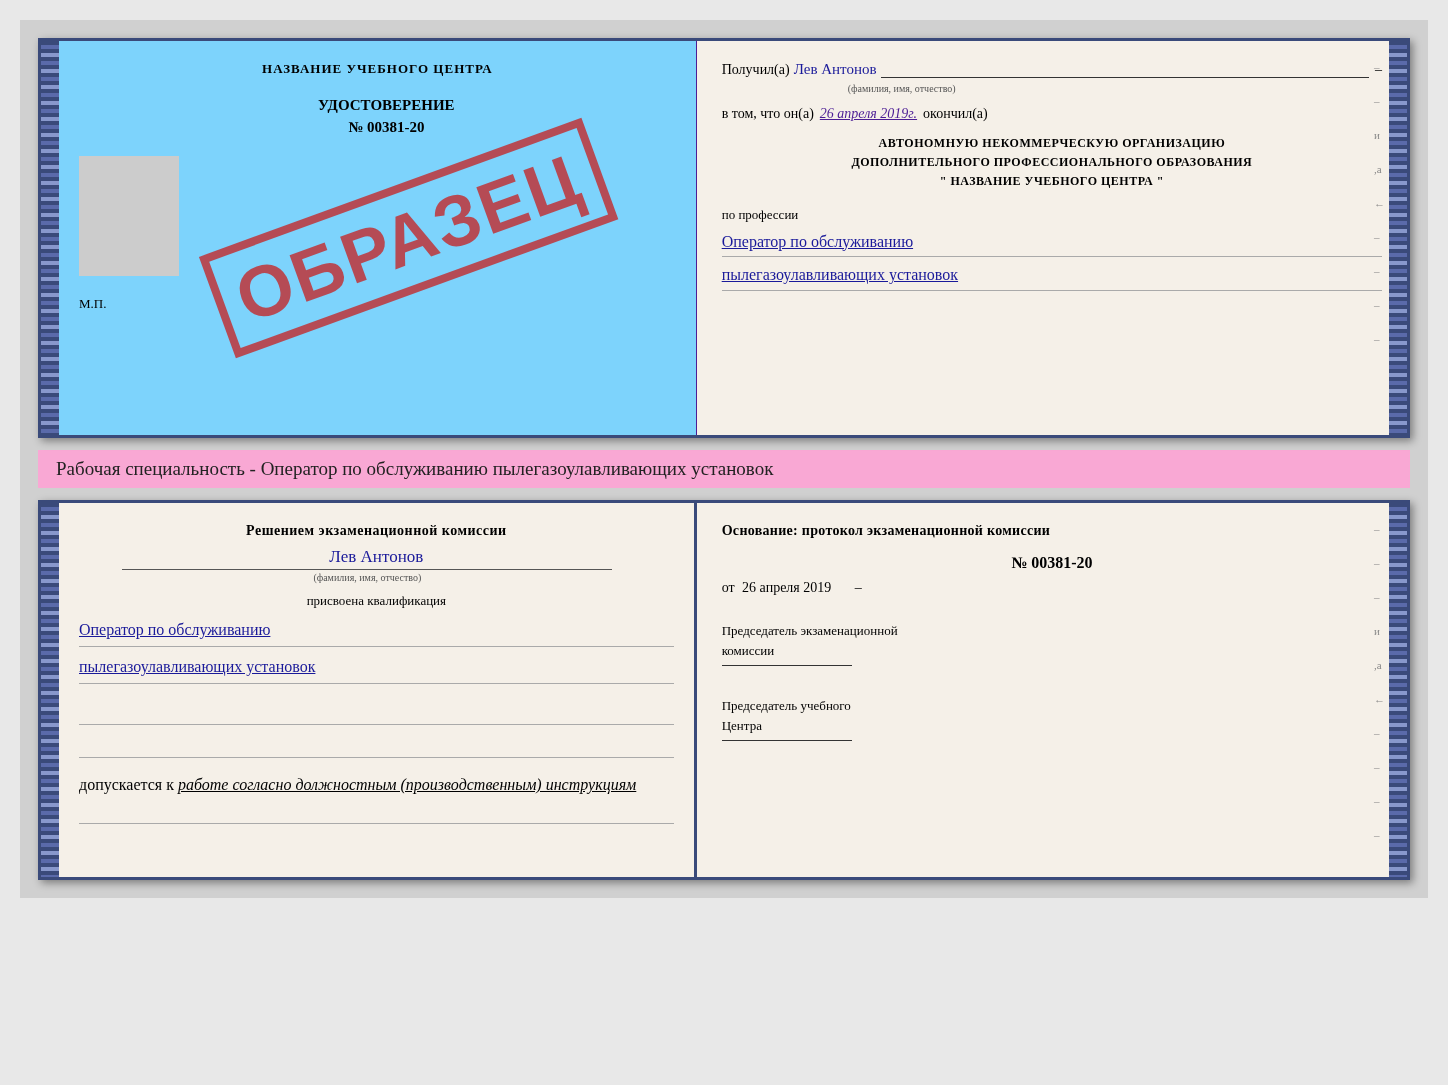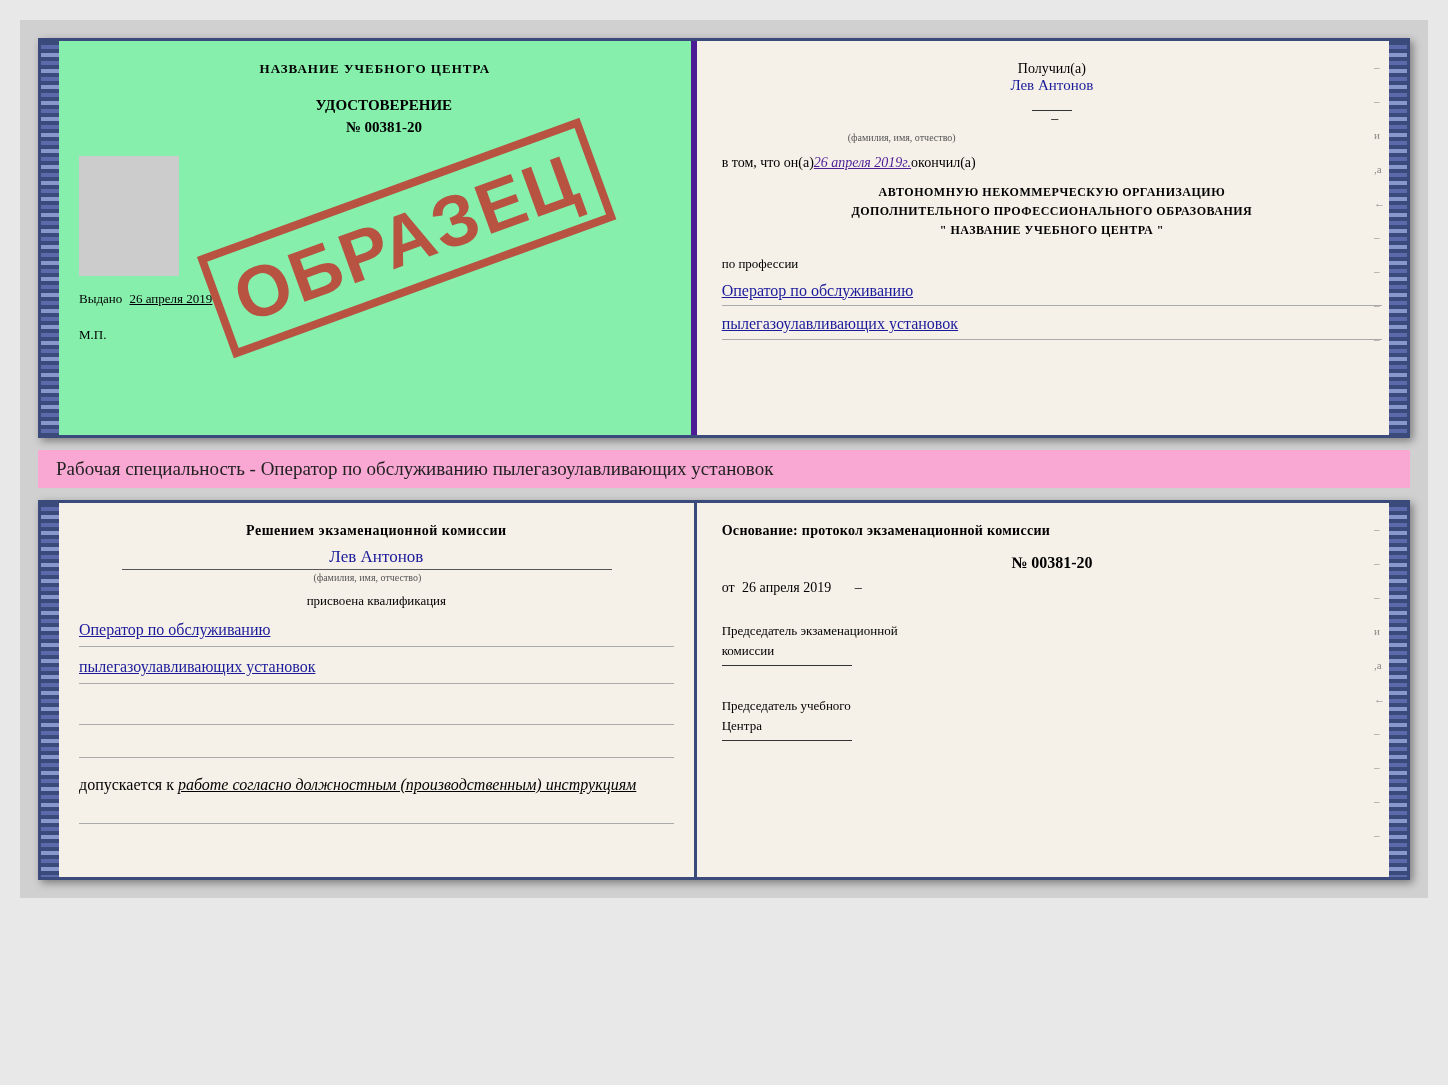--- a/index.html
+++ b/index.html
@@ -25,24 +25,24 @@
       width: 100%;
       background: #f5f0e8;
       border: 3px solid #3a4a7a;
       box-shadow: 3px 3px 8px rgba(0,0,0,0.4);
       position: relative;
       min-height: 400px;
     }
 
     .book-left {
       width: 48%;
-      border-right: 6px solid #4c1d95;
+      border-right: 1px solid #4c1d95;
       padding: 20px;
       position: relative;
-      background: #86efac;
+      background: #7dd3fc;
       overflow: hidden;
     }
 
     .book-right {
       width: 52%;
       padding: 20px 25px;
       background: #f5f0e8;
       position: relative;
     }
 
@@ -125,24 +125,23 @@
       letter-spacing: 2px;
       pointer-events: none;
       white-space: nowrap;
       font-family: Arial, sans-serif;
       z-index: 5;
     }
 
     
     .poluchil-line {
       display: flex;
-      align-items: center;
+      align-items: flex-end;
       margin-bottom: 5px;
       font-size: 14px;
-      flex-direction: column;
     }
 
     .poluchil-name {
       font-size: 15px;
       color: #1a1a9a;
       font-style: normal;
       margin-left: 4px;
       margin-right: 4px;
       font-family: 'Palatino Linotype', serif;
     }
@@ -159,20 +158,21 @@
       color: #555;
       margin-top: 2px;
       margin-bottom: 12px;
     }
 
     .vtom-line {
       font-size: 14px;
       margin-bottom: 12px;
       display: flex;
       align-items: baseline;
+      gap: 6px;
     }
 
     .vtom-date {
       font-style: italic;
       text-decoration: underline;
       font-size: 14px;
       color: #4c1d95;
     }
 
     .org-block {
@@ -372,24 +372,20 @@
       <div class="obrazets-stamp">ОБРАЗЕЦ</div>
 
       <div style="margin-left:18px; margin-top: 20px;">
         <div class="udostoverenie-label">УДОСТОВЕРЕНИЕ</div>
         <div class="udostoverenie-number">№ 00381-20</div>
         <div style="display:flex; align-items:flex-start; margin-left:0; gap:15px;">
           <div class="photo-placeholder" style="margin: 0; flex-shrink:0;"></div>
         </div>
       </div>
 
-      <div class="vydano-line">
-        <span>Выдано</span>
-        <span style="text-decoration:underline; margin-left:4px;">26 апреля 2019</span>
-      </div>
       <div class="mp-line">М.П.</div>
     </div>
 
     <div class="book-right">
 
       <div class="right-dashes">
         <span>–</span>
         <span>–</span>
         <span>и</span>
         <span>,а</span>

